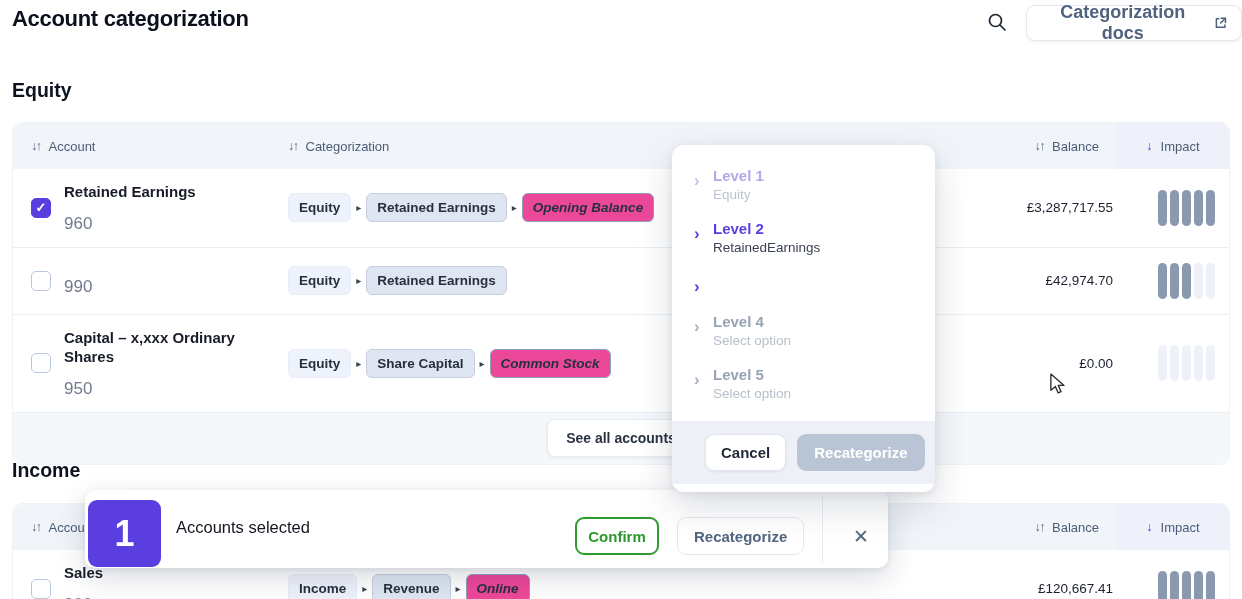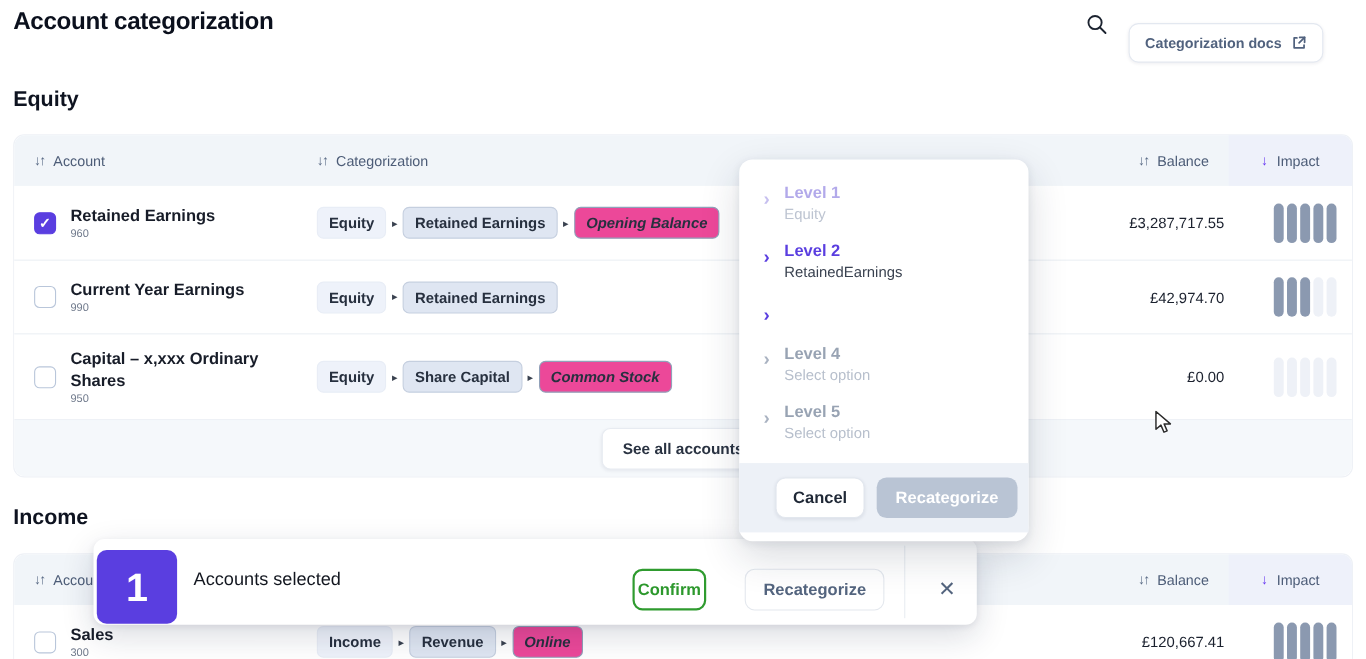--- a/index.html
+++ b/index.html
@@ -5,23 +5,23 @@
   * { margin:0; padding:0; box-sizing:border-box; }
   html,body { width:1242px; height:599px; }
   body {
     position:relative; overflow:hidden; background:#ffffff;
     font-family:"Liberation Sans", sans-serif; color:#1b212e;
   }
   
   .page-title { position:absolute; left:12px; top:6px; font-size:22px; font-weight:800; color:#0b101d; letter-spacing:-0.3px; }
   .search-ic { position:absolute; left:987px; top:12px; width:20px; height:20px; cursor:pointer; }
   .docs-btn {
-    position:absolute; left:1026px; top:21px; height:36px; display:flex; align-items:center; gap:9px;
+    position:absolute; left:1026px; top:5px; height:36px; display:flex; align-items:center; gap:9px;
     background:#fff; border:1px solid #e3e8f0; border-radius:9px; padding:0 14px;
-    font-size:13px; font-weight:700; color:#51627e; box-shadow:0 1px 3px rgba(25,35,65,.07); cursor:pointer;
+    font-size:18px; font-weight:700; color:#51627e; box-shadow:0 1px 3px rgba(25,35,65,.07); cursor:pointer;
   }
   
   .section-h { position:absolute; left:12px; font-size:19.5px; font-weight:800; color:#0e1320; }
   #equity-heading { top:79px; }
   #income-heading { top:459px; }
   
   .table { position:absolute; left:12px; width:1218px; background:#fff; border:1px solid #eef1f6; border-radius:10px; }
   #equity-table { top:122px; }
   #income-table { top:503px; height:300px; }
   .thead { position:relative; height:46px; background:#f1f5f9; border-radius:10px 10px 0 0; display:flex; align-items:center; font-size:13px; color:#4c5c77; }
@@ -30,21 +30,21 @@
   .th-cat { position:absolute; left:275px; display:flex; align-items:center; gap:8px; }
   .th-balance { position:absolute; right:130px; display:flex; align-items:center; gap:8px; }
   .th-impact-cell { position:absolute; right:0; top:0; width:112px; height:46px; background:#eef1fa; border-radius:0 10px 0 0; display:flex; align-items:center; justify-content:center; gap:8px; }
   .th-sort.desc { color:#6a3bf2; letter-spacing:0; font-weight:700; }
   .trow { position:relative; display:flex; align-items:center; min-height:67px; padding:13px 0; border-top:1px solid #ebeff4; background:#fff; }
   .tbody .trow:first-child { border-top:none; }
   .cb { flex:none; margin-left:18px; width:20px; height:20px; border:1.5px solid #b9c6da; border-radius:5px; background:#fff; display:flex; align-items:center; justify-content:center; color:#fff; font-size:13px; font-weight:700; cursor:pointer; }
   .cb.checked { background:#5a3ee0; border-color:#5a3ee0; }
   .acct { margin-left:13px; width:208px; }
   .acct-name { font-size:15px; font-weight:700; color:#171c28; line-height:1.3; }
-  .acct-code { font-size:10px; color:#707a8c; margin-top:1px; }
+  .acct-code { font-size:17px; color:#707a8c; margin-top:12px; }
   .tags { position:absolute; left:275px; display:flex; align-items:center; }
   .tag { padding:6px 10px; border-radius:6px; font-size:13.5px; font-weight:700; color:#27303f; white-space:nowrap; cursor:pointer; }
   .tag.lvl1 { background:#eef2fa; border:1px solid #e8edf6; }
   .tag.lvl2 { background:#dfe6f2; border:1px solid #c5cfdf; }
   .tag.lvl3 { background:#ec4899; border:1px solid #90a1b9;font-style:italic; }
   .tag-sep { margin:0 5px; font-size:10px; color:#39414f; }
   .balance { position:absolute; right:116px; font-size:13.5px; color:#1b212e; }
   .impact { position:absolute; right:14px; display:flex; gap:3px; }
   .bar { width:9px; height:36px; border-radius:4.5px; background:#eef1f7; }
   .bar.filled { background:#8b99b0; }
@@ -61,21 +61,21 @@
   .level.active .lbl { color:#5a3ee0; } .level.active .val { color:#3a4250; } .level.active .chev { color:#5a3ee0; }
   .level.disabled .lbl { color:#98a3b3; } .level.disabled .val { color:#b7bfcc; } .level.disabled .chev { color:#a9b2c1; }
   .popup-footer { margin-top:11px; background:#edf1f7; padding:13px 24px 13px 33px; display:flex; gap:11px; }
   .btn-cancel { background:#fff; border:1px solid #e2e7ee; color:#1f2836; font-weight:700; font-size:15px; padding:9px 15px; border-radius:9px; box-shadow:0 1px 3px rgba(25,35,65,.08); cursor:pointer; font-family:inherit; }
   .btn-recat-dis { background:#b9c4d4; border:none; color:#fff; font-weight:700; font-size:15px; padding:9px 17px; border-radius:9px; font-family:inherit; }
   
   .sel-bar { position:absolute; left:85px; top:490px; width:803px; height:78px; background:#fff; border-radius:10px; z-index:30;
     box-shadow:0 10px 30px rgba(20,30,60,.16), 0 2px 6px rgba(20,30,60,.08); }
   .sel-badge { position:absolute; left:3px; top:10px; width:73px; height:67px; background:#5a3ee0; border-radius:9px; display:flex; align-items:center; justify-content:center; color:#fff; font-size:36px; font-weight:700; }
   .sel-label { position:absolute; left:91px; top:28px; font-size:16.5px; color:#12161f; }
-  .btn-confirm { position:absolute; left:490px; top:27px; height:38px; width:67px; background:#fff; border:2px solid #2f9b2f; border-radius:9px; color:#2c982c; font-weight:700; font-size:15px; cursor:pointer; font-family:inherit; }
+  .btn-confirm { position:absolute; left:490px; top:27px; height:38px; width:84px; background:#fff; border:2px solid #2f9b2f; border-radius:9px; color:#2c982c; font-weight:700; font-size:15px; cursor:pointer; font-family:inherit; }
   .btn-recat { position:absolute; left:592px; top:27px; height:38px; padding:0 16px; background:#fff; border:1px solid #e4e8ee; border-radius:9px; color:#54657f; font-weight:700; font-size:15px; cursor:pointer; font-family:inherit; }
   .sel-divider { position:absolute; left:737px; top:6px; bottom:6px; width:1px; background:#e9edf2; }
   .btn-close { position:absolute; left:757px; top:27px; width:38px; height:38px; background:transparent; border:none; color:#54657f; font-size:19px; font-weight:400; cursor:pointer; font-family:inherit; }
   
   .cursor { position:absolute; left:1049px; top:373px; z-index:60; pointer-events:none; }
 </style>
 </head>
 <body>
 
 <h1 class="page-title">Account categorization</h1>
@@ -134,21 +134,20 @@
           <span class="bar filled"></span>
           <span class="bar filled"></span>
           <span class="bar filled"></span>
           <span class="bar filled"></span>
           <span class="bar filled"></span>
         </div>
   </div>
       <div class="trow">
     <div class="cb"></div>
     <div class="acct">
-      <div class="acct-name">Current Year Earnings</div>
       <div class="acct-code">990</div>
     </div>
     <div class="tags">
           <span class="tag lvl1">Equity</span>
           <span class="tag-sep">▸</span>
           <span class="tag lvl2">Retained Earnings</span>
         </div>
     <div class="balance">£42,974.70</div>
     <div class="impact">
           <span class="bar filled"></span>

